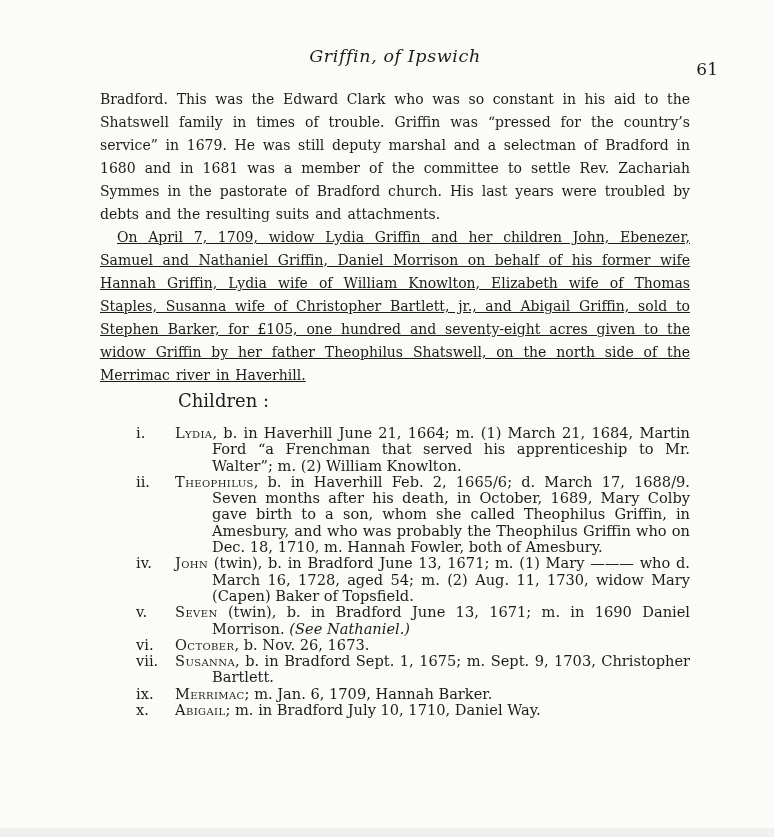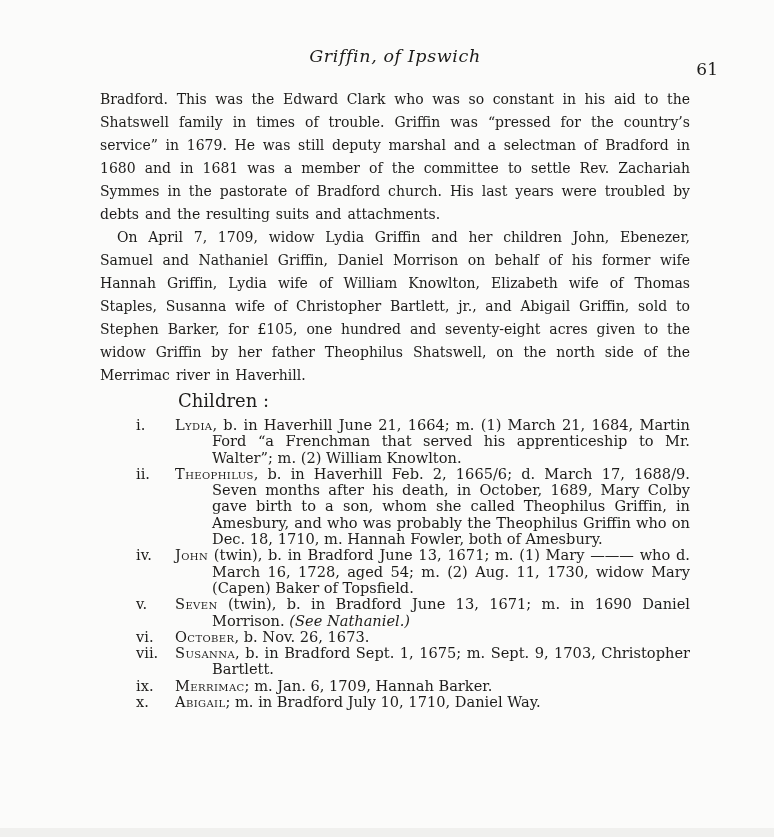--- a/index.html
+++ b/index.html
@@ -51,24 +51,25 @@
   .bodytext p {
     margin: 0;
     font-size: 14px;
     line-height: 23px;
     text-align: justify;
     text-justify: inter-word;
     word-spacing: 1.5px;
   }
   .bodytext p.indented {
     text-indent: 17px;
+    text-decoration: underline;
   }
   
   .children-heading {
-    margin: 3px 0 5px 0;
+    margin: 3px 0 13px 0;
     padding-left: 78px;
     font-size: 18px;
     font-weight: normal;
     line-height: 22px;
   }
   ul.children-list {
     list-style: none;
     margin: 0;
     padding: 0;
     width: 590px;

